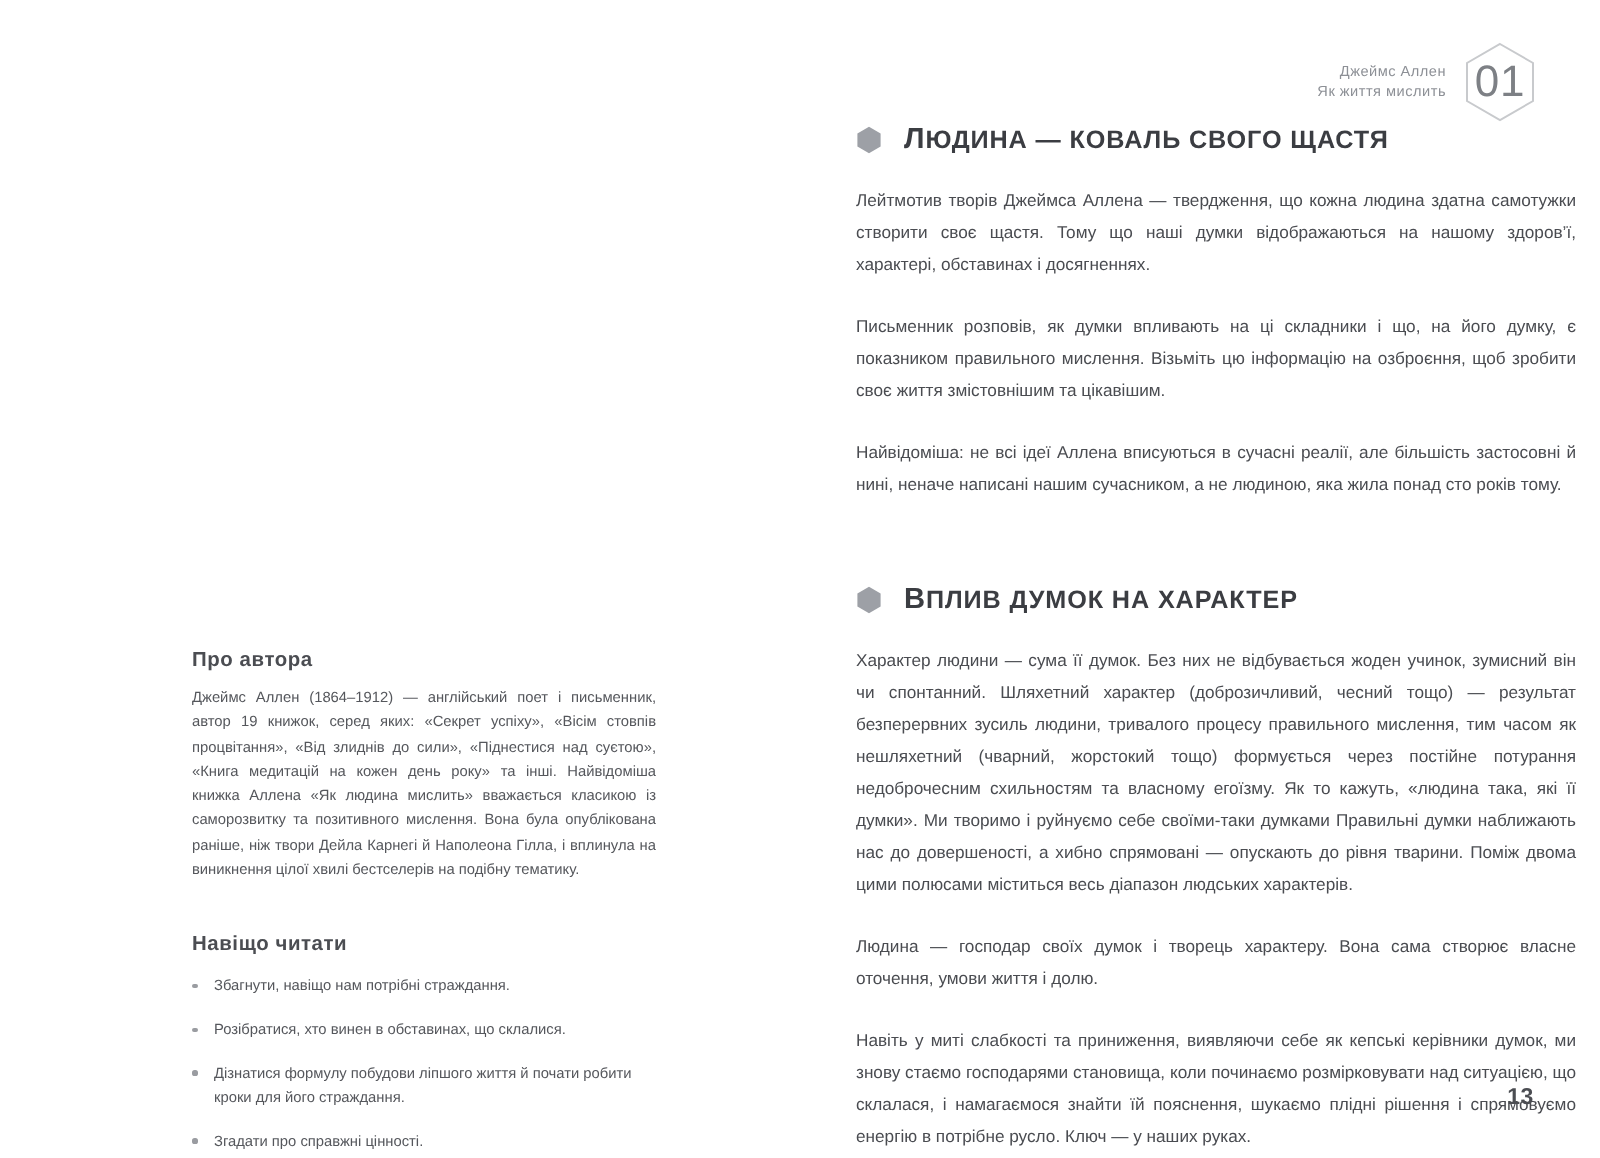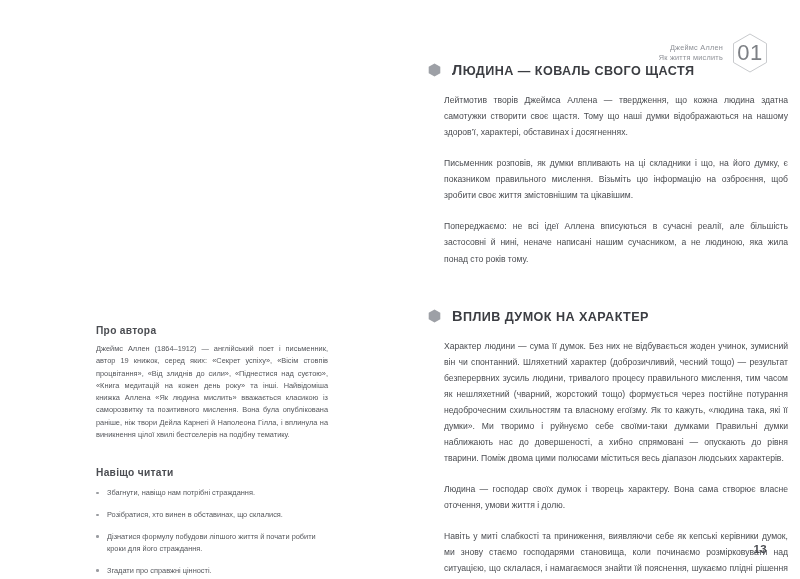--- a/index.html
+++ b/index.html
@@ -18,21 +18,21 @@
 
   .page {
     position: absolute;
     inset: 0;
     background: #ffffff;
   }
 
   
   .running-head {
     position: absolute;
-    top: 33px;
+    top: 21px;
     right: 32px;
     display: flex;
     align-items: center;
     gap: 9px;
   }
   .running-head-text {
     text-align: right;
     line-height: 1.38;
   }
   .running-head-text .rh-line {
@@ -141,21 +141,21 @@
     text-transform: uppercase;
   }
   .section-head h2 .cap {
     text-transform: none;
     font-size: 14.6px;
   }
   .body-para {
     font-size: 8.6px;
     line-height: 1.87;
     color: #4a4c51;
-    margin: 0 0 15px 16px;
+    margin: 0 0 15px 0;
     text-align: justify;
   }
   .body-para:last-child { margin-bottom: 0; }
   .section-block { margin-bottom: 19px; }
   .section-block.second { margin-top: 41px; }
 
   .page-number {
     position: absolute;
     right: 33px;
     bottom: 24px;
@@ -213,21 +213,21 @@
 
     <div class="section-block">
       <div class="section-head">
         <svg class="hex-bullet" viewBox="0 0 13 14">
           <polygon points="6.5,0.4 12.3,3.8 12.3,10.2 6.5,13.6 0.7,10.2 0.7,3.8" fill="#9da0a6"></polygon>
         </svg>
         <h2><span class="cap">Л</span><span>юдина — коваль свого щастя</span></h2>
       </div>
       <p class="body-para">Лейтмотив творів Джеймса Аллена — твердження, що кожна людина здатна самотужки створити своє щастя. Тому що наші думки відображаються на нашому здоров’ї, характері, обставинах і досягненнях.</p>
       <p class="body-para">Письменник розповів, як думки впливають на ці складники і що, на його думку, є показником правильного мислення. Візьміть цю інформацію на озброєння, щоб зробити своє життя змістовнішим та цікавішим.</p>
-      <p class="body-para">Попереджаємо: не всі ідеї Аллена вписуються в сучасні реалії, але більшість застосовні й нині, неначе написані нашим сучасником, а не людиною, яка жила понад сто років тому.</p>
+      <p class="body-para">Найвідоміша: не всі ідеї Аллена вписуються в сучасні реалії, але більшість застосовні й нині, неначе написані нашим сучасником, а не людиною, яка жила понад сто років тому.</p>
     </div>
 
     <div class="section-block second">
       <div class="section-head">
         <svg class="hex-bullet" viewBox="0 0 13 14">
           <polygon points="6.5,0.4 12.3,3.8 12.3,10.2 6.5,13.6 0.7,10.2 0.7,3.8" fill="#9da0a6"></polygon>
         </svg>
         <h2><span class="cap">В</span><span>плив думок на характер</span></h2>
       </div>
       <p class="body-para">Характер людини — сума її думок. Без них не відбувається жоден учинок, зумисний він чи спонтанний. Шляхетний характер (доброзичливий, чесний тощо) — результат безперервних зусиль людини, тривалого процесу правильного мислення, тим часом як нешляхетний (чварний, жорстокий тощо) формується через постійне потурання недоброчесним схильностям та власному егоїзму. Як то кажуть, «людина така, які її думки». Ми творимо і руйнуємо себе своїми-таки думками Правильні думки наближають нас до довершеності, а хибно спрямовані — опускають до рівня тварини. Поміж двома цими полюсами міститься весь діапазон людських характерів.</p>

